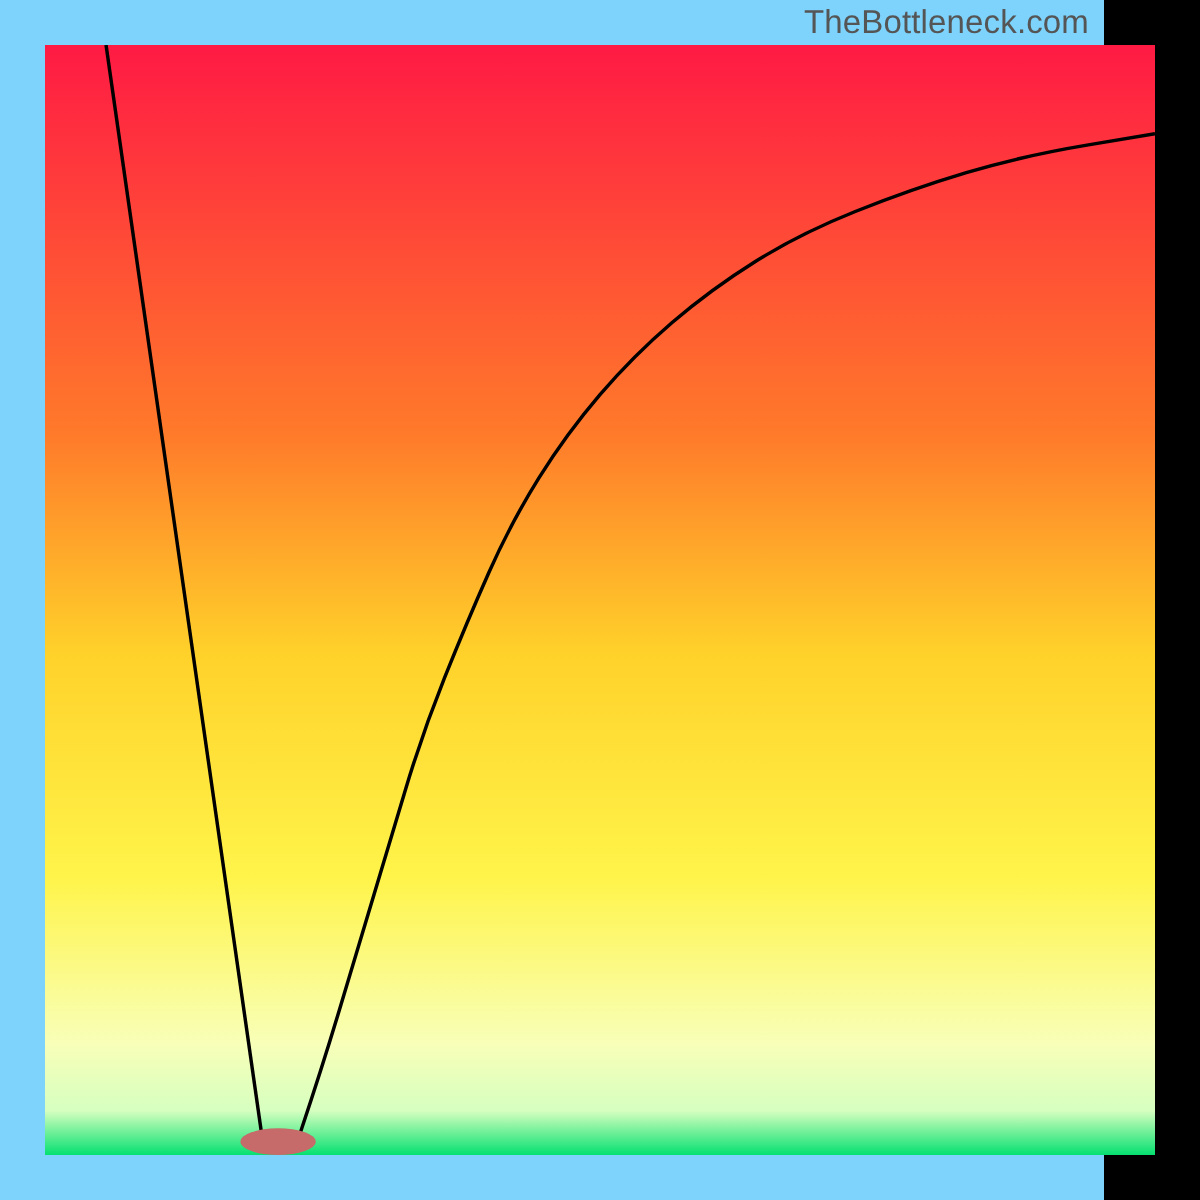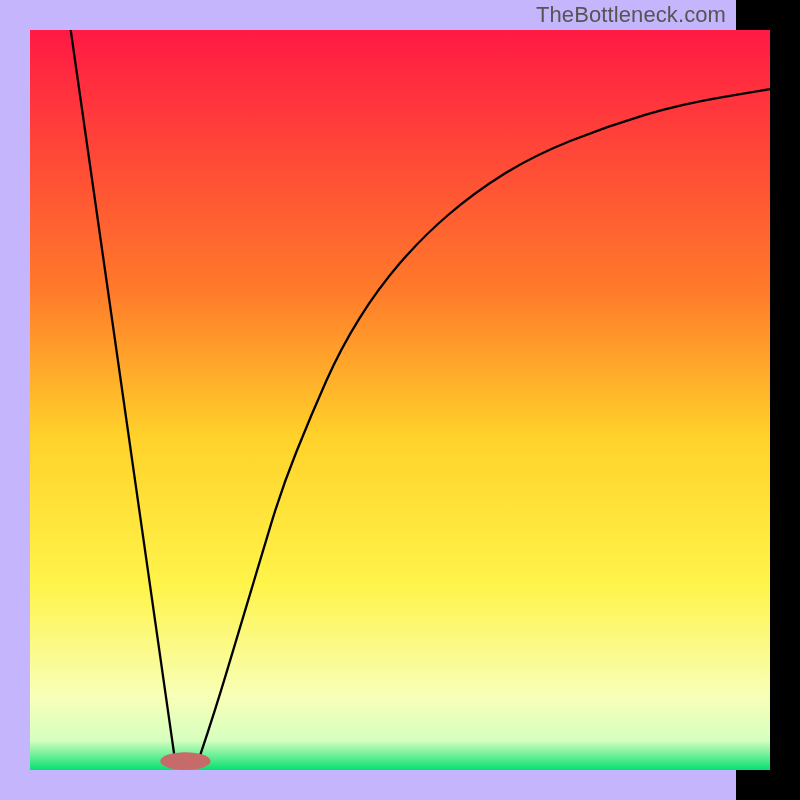--- a/index.html
+++ b/index.html
@@ -8,21 +8,21 @@
     width: 800px;
     height: 800px;
     overflow: hidden;
     background: #000;
     font-family: Arial, Helvetica, sans-serif;
   }
   .figure {
     position: relative;
     width: 736px;
     height: 800px;
-    background: #c4b5fd;
+    background: #7dd3fc;
   }
   .watermark {
     position: absolute;
     top: 2px;
     right: 10px;
     color: #555;
     font-size: 22px;
     font-weight: 500;
     letter-spacing: 0.1px;
     z-index: 10;

